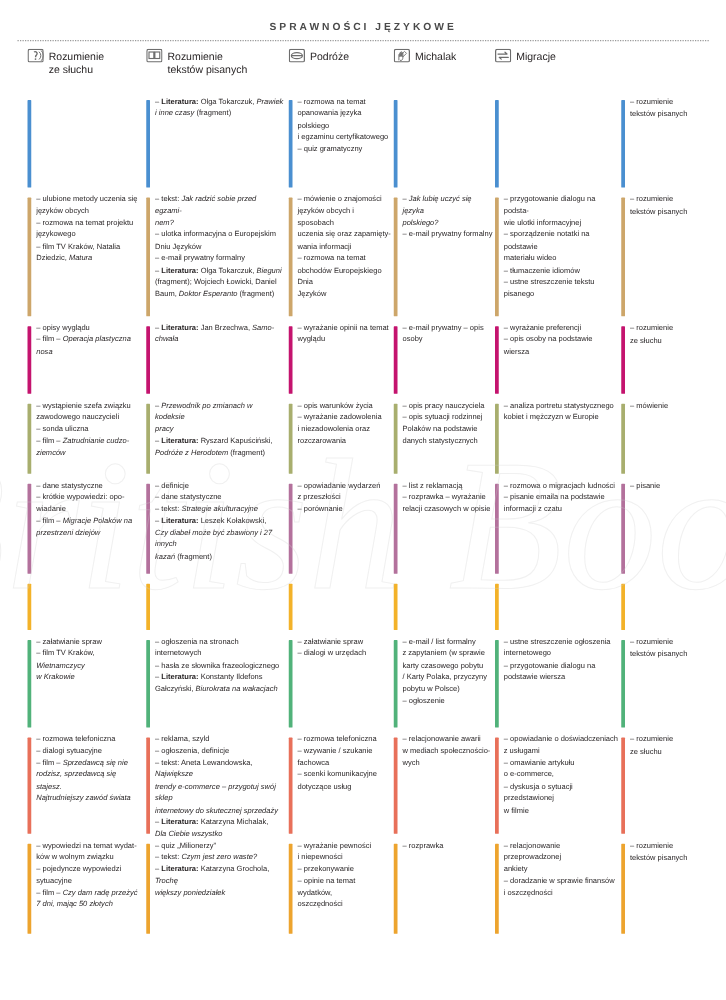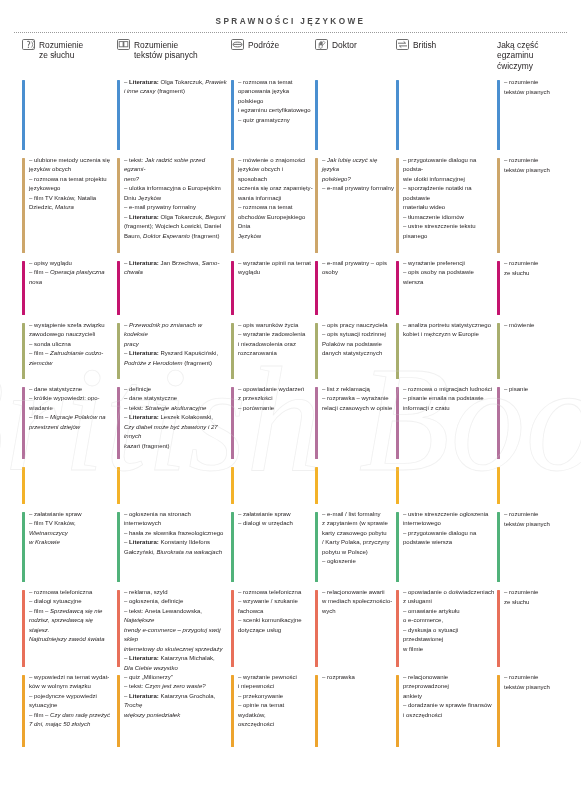--- a/index.html
+++ b/index.html
@@ -133,33 +133,28 @@
         <path d="M2.3 5.4h8.4" fill="none" stroke="#6d6d6d" stroke-width="1"></path>
       </svg>
       <div class="head-label">Podróże</div>
     </div>
     <div class="head-cell" style="left: 315px; width: 79px;">
       <svg class="hicon" viewBox="0 0 13 11">
         <rect x="0.5" y="0.5" width="12" height="10" rx="1.2" fill="none" stroke="#6d6d6d"></rect>
         <path d="M4.1 9.3V4.6c0-.5.8-.5.8 0v2M4.9 6.2V3.3c0-.5.8-.5.8 0v2.7M5.7 6V2.8c0-.5.8-.5.8 0v3.1M6.5 6.2V3.6c0-.5.8-.5.8 0v3.3c0 1.3-.5 2.4-1.4 2.4H5" fill="none" stroke="#6d6d6d" stroke-width="0.75"></path>
         <path d="M8.6 2.1l1.6 1.6-3 2.9-1.6-1.6z" fill="none" stroke="#6d6d6d" stroke-width="0.7"></path>
       </svg>
-      <div class="head-label">Doktor</div>
+      <div class="head-label">Michalak</div>
     </div>
     <div class="head-cell" style="left: 396px; width: 99px;">
       <svg class="hicon" viewBox="0 0 13 11">
         <rect x="0.5" y="0.5" width="12" height="10" rx="1.2" fill="none" stroke="#6d6d6d"></rect>
         <path d="M2.4 4.2h7.2l-1.6-1.4M10.6 6.9H3.4l1.6 1.4" fill="none" stroke="#6d6d6d" stroke-width="1" stroke-linejoin="round" stroke-linecap="round"></path>
       </svg>
-      <div class="head-label">British</div>
-    </div>
-    <div class="head-cell" style="left: 497px; width: 74px;">
-      <div class="head-label">Jaką część
-egzaminu
-ćwiczymy</div>
+      <div class="head-label">Migracje</div>
     </div>
   </div>
 
 <div class="grid" id="grid">
     <div class="row" style="height: 78px;">
       <div class="cell" style="left: 22px; width: 92px; height: 78px;">
         <div class="bar" style="height: 70px; background: rgb(74, 143, 208);"></div>
         <div class="cell-text"></div>
       </div>
       <div class="cell" style="left: 117px; width: 110px; height: 78px;">

